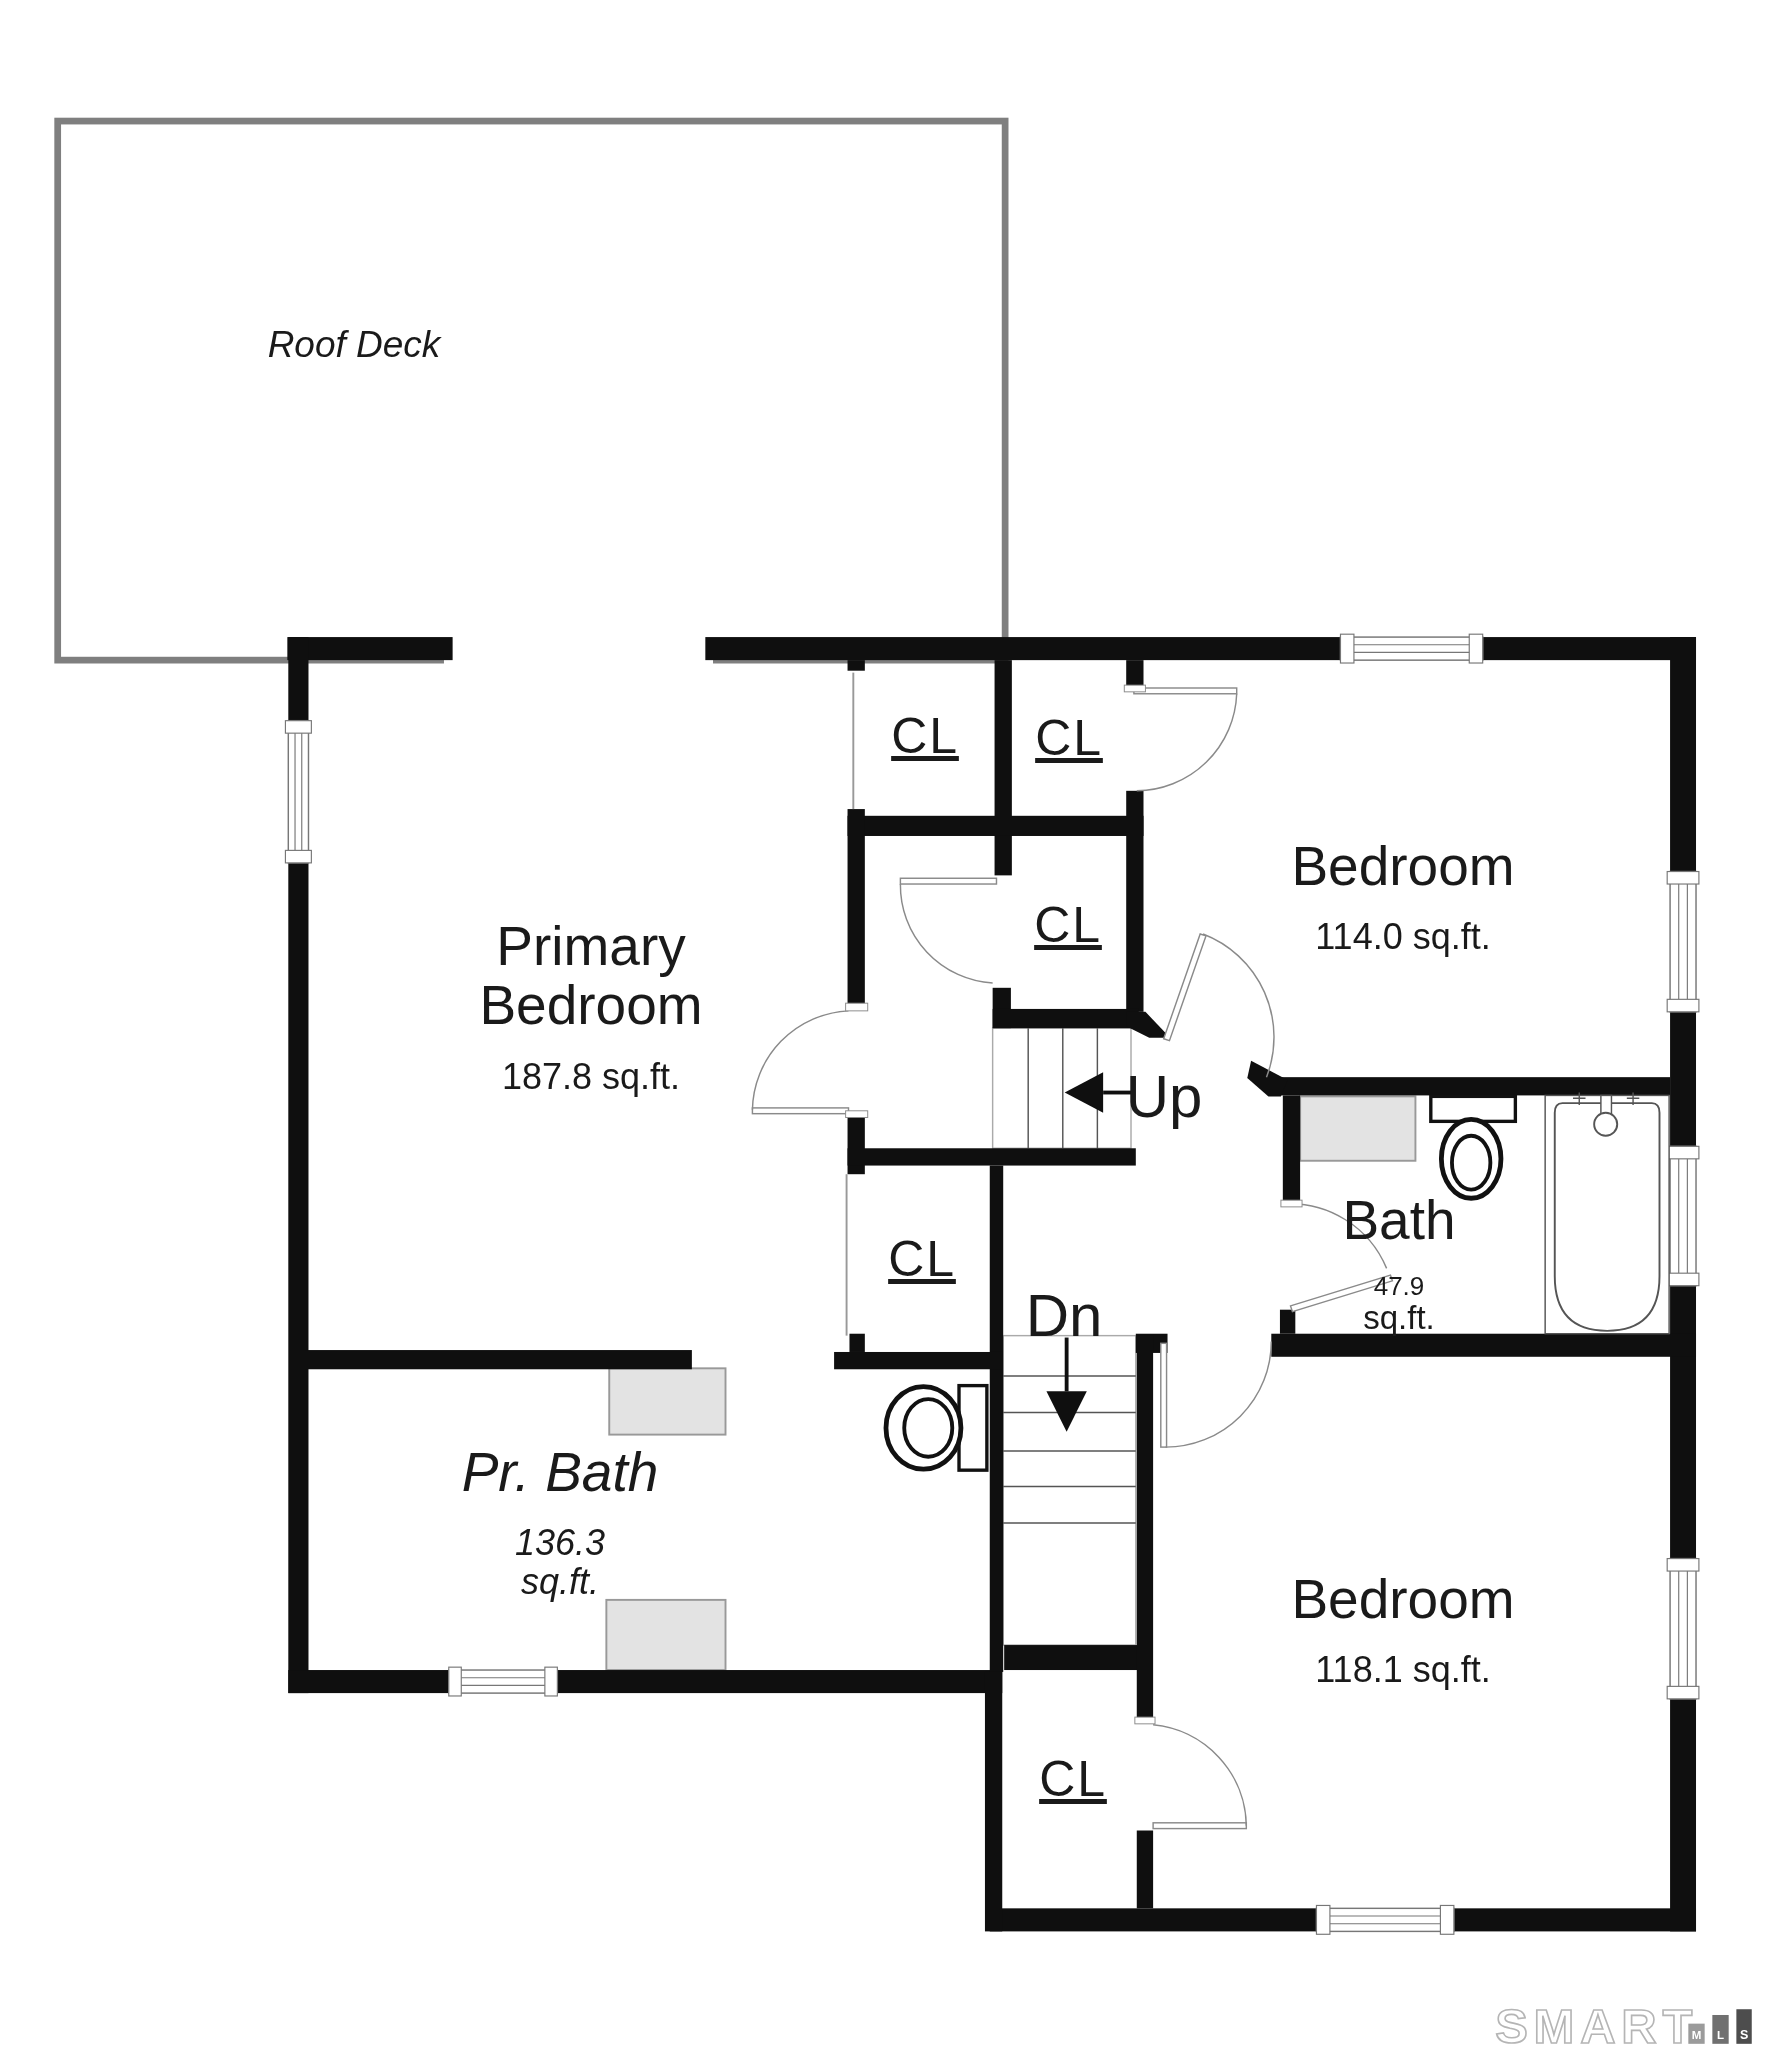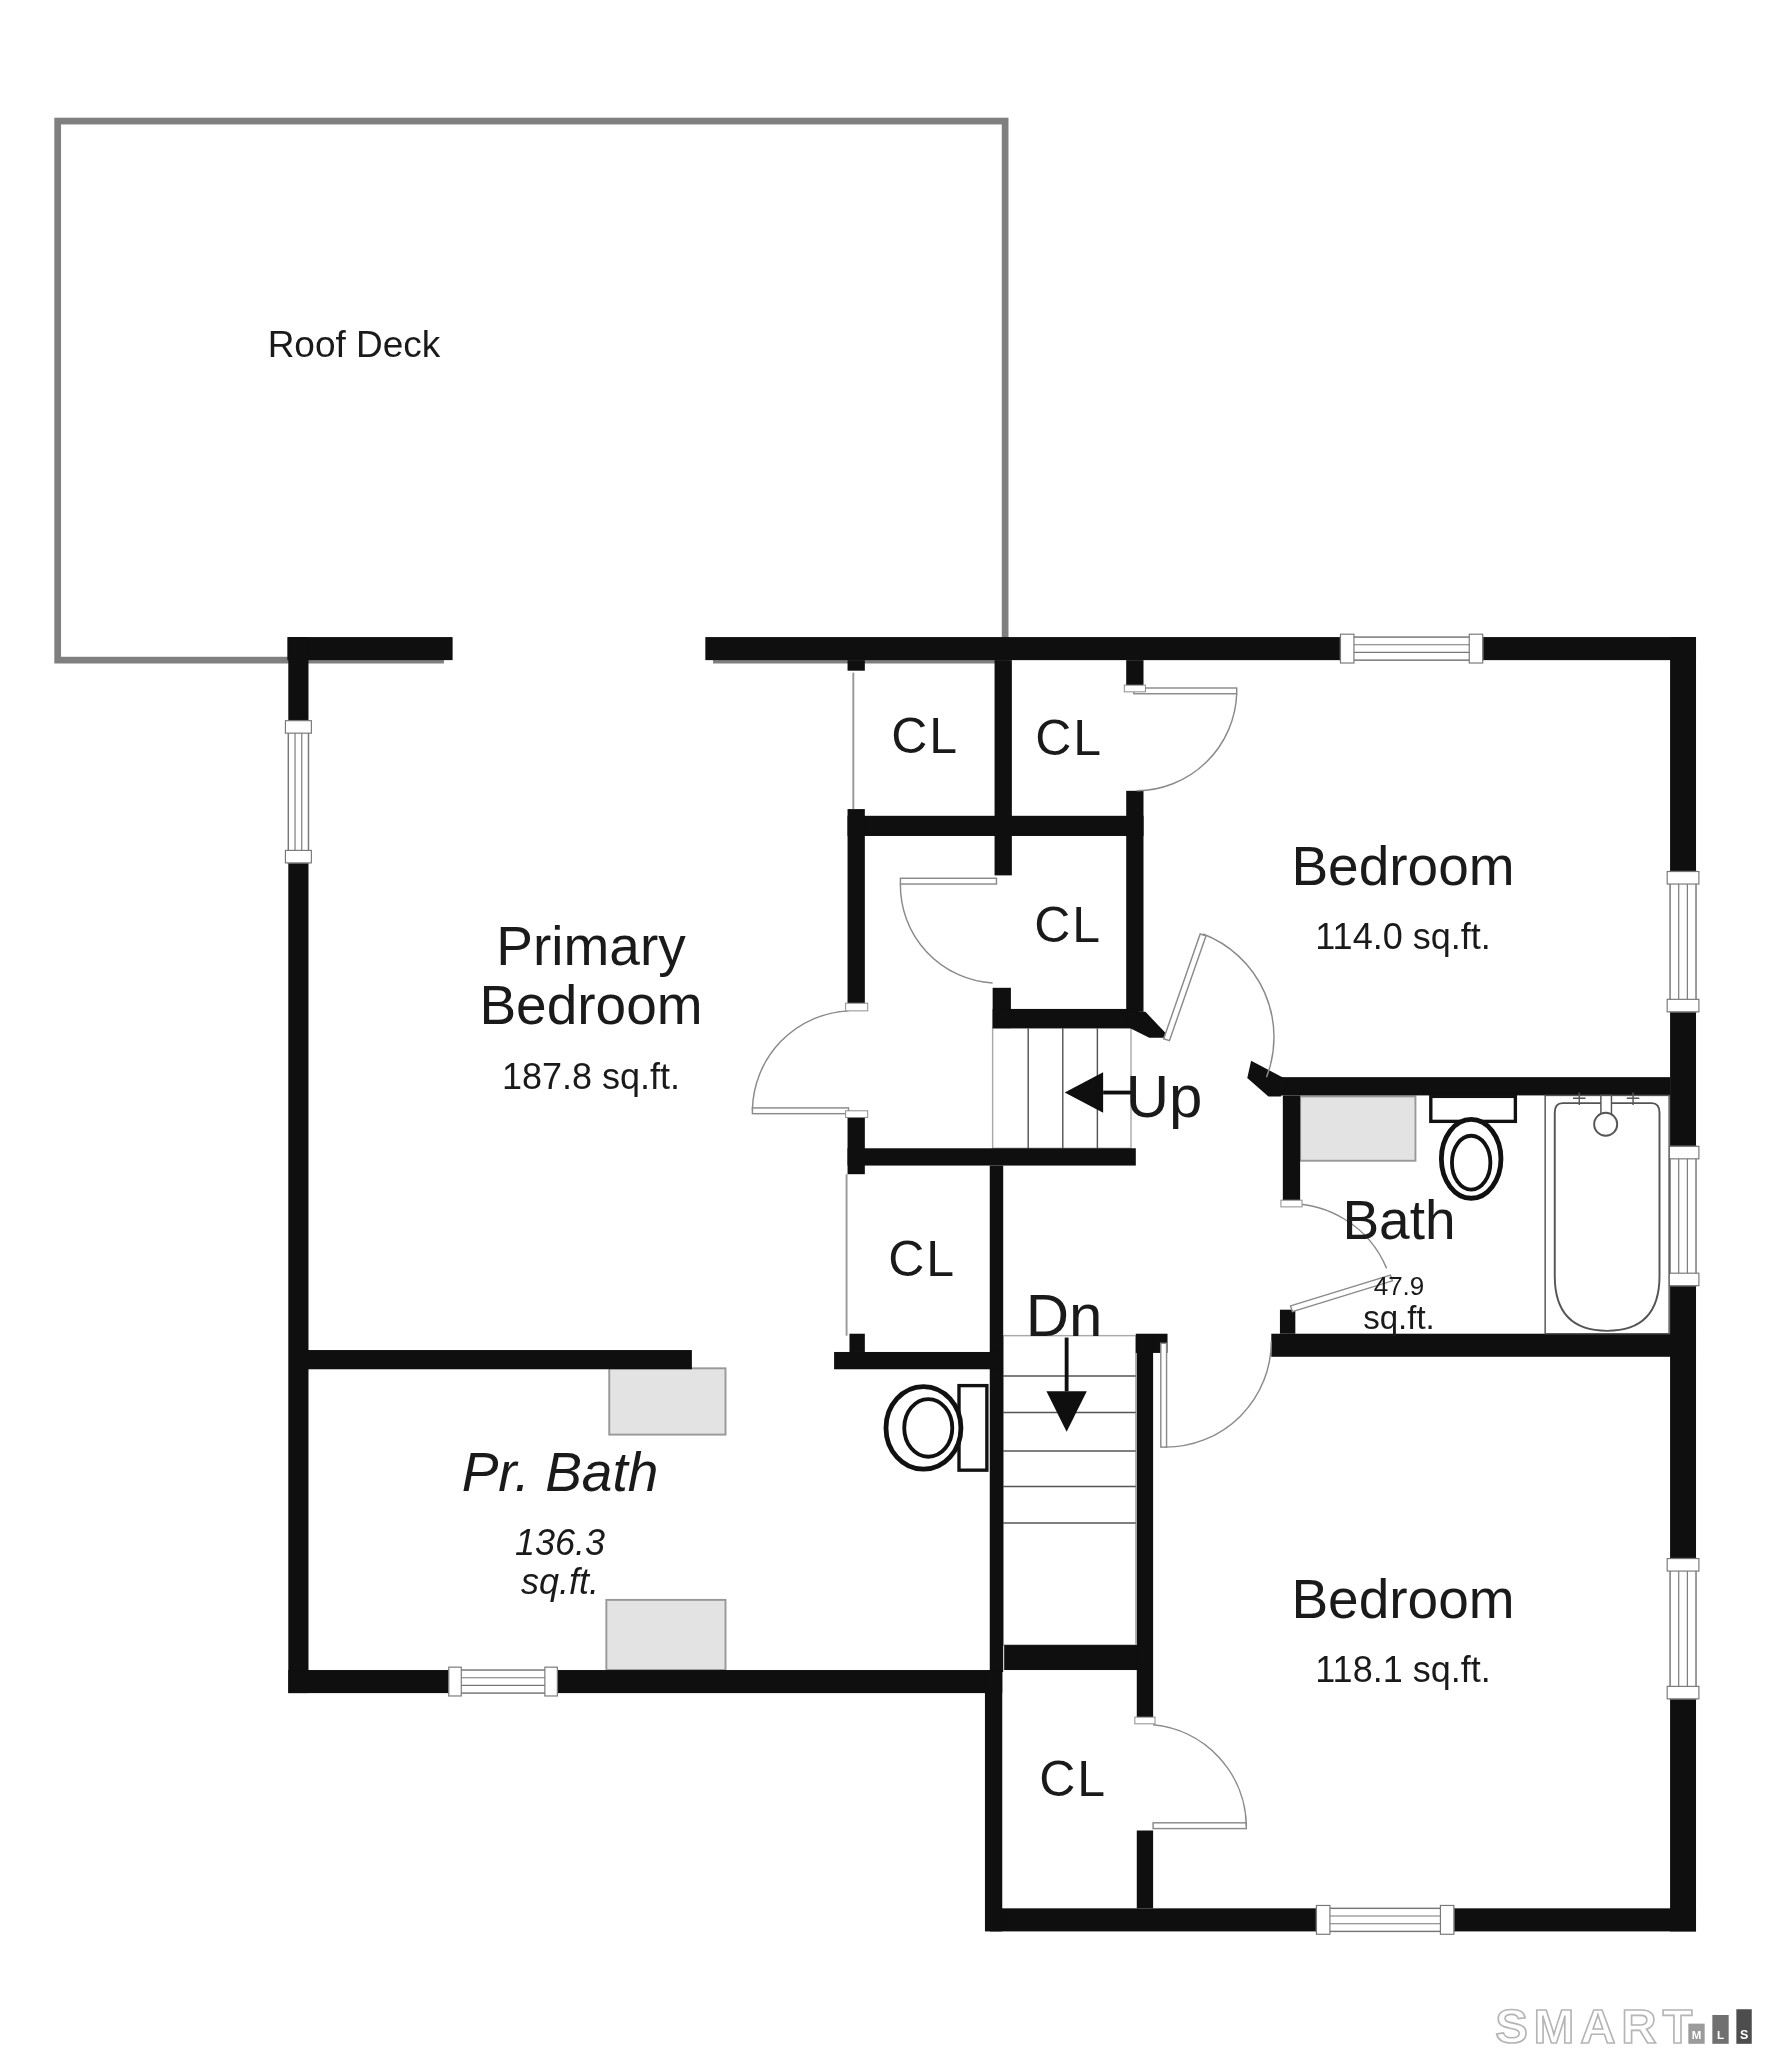--- a/index.html
+++ b/index.html
@@ -2,23 +2,23 @@
 <html><head>
 <meta charset="utf-8">
 <style>
   html,body{margin:0;padding:0;background:#fff;}
   body{width:1771px;height:2064px;overflow:hidden;font-family:"Liberation Sans",sans-serif;}
   .plan{position:relative;width:1771px;height:2064px;background:#ffffff;}
   .plan svg{position:absolute;left:0;top:0;}
   .lbl{position:absolute;transform:translate(-50%,-50%);text-align:center;color:#1a1a1a;white-space:nowrap;line-height:1.08;}
   .room-name{font-size:55px;}
   .room-area{font-size:36px;margin-top:22px;}
-  .cl{font-size:50px;letter-spacing:1.9px;}
+  .cl{font-size:50px;letter-spacing:1.9px;text-decoration:underline;}
   .updn{font-size:60px;}
-  .roofdeck{font-size:37px;}
+  .roofdeck{font-size:37px;font-style:italic;}
 </style>
 </head>
 <body>
 
 <div class="plan">
 
 <svg width="1771" height="2064" viewBox="0 0 1843 2148">
 
   <g>
     <rect x="60" y="126" width="986" height="561" fill="#ffffff" stroke="#7f7f7f" stroke-width="7"></rect>

